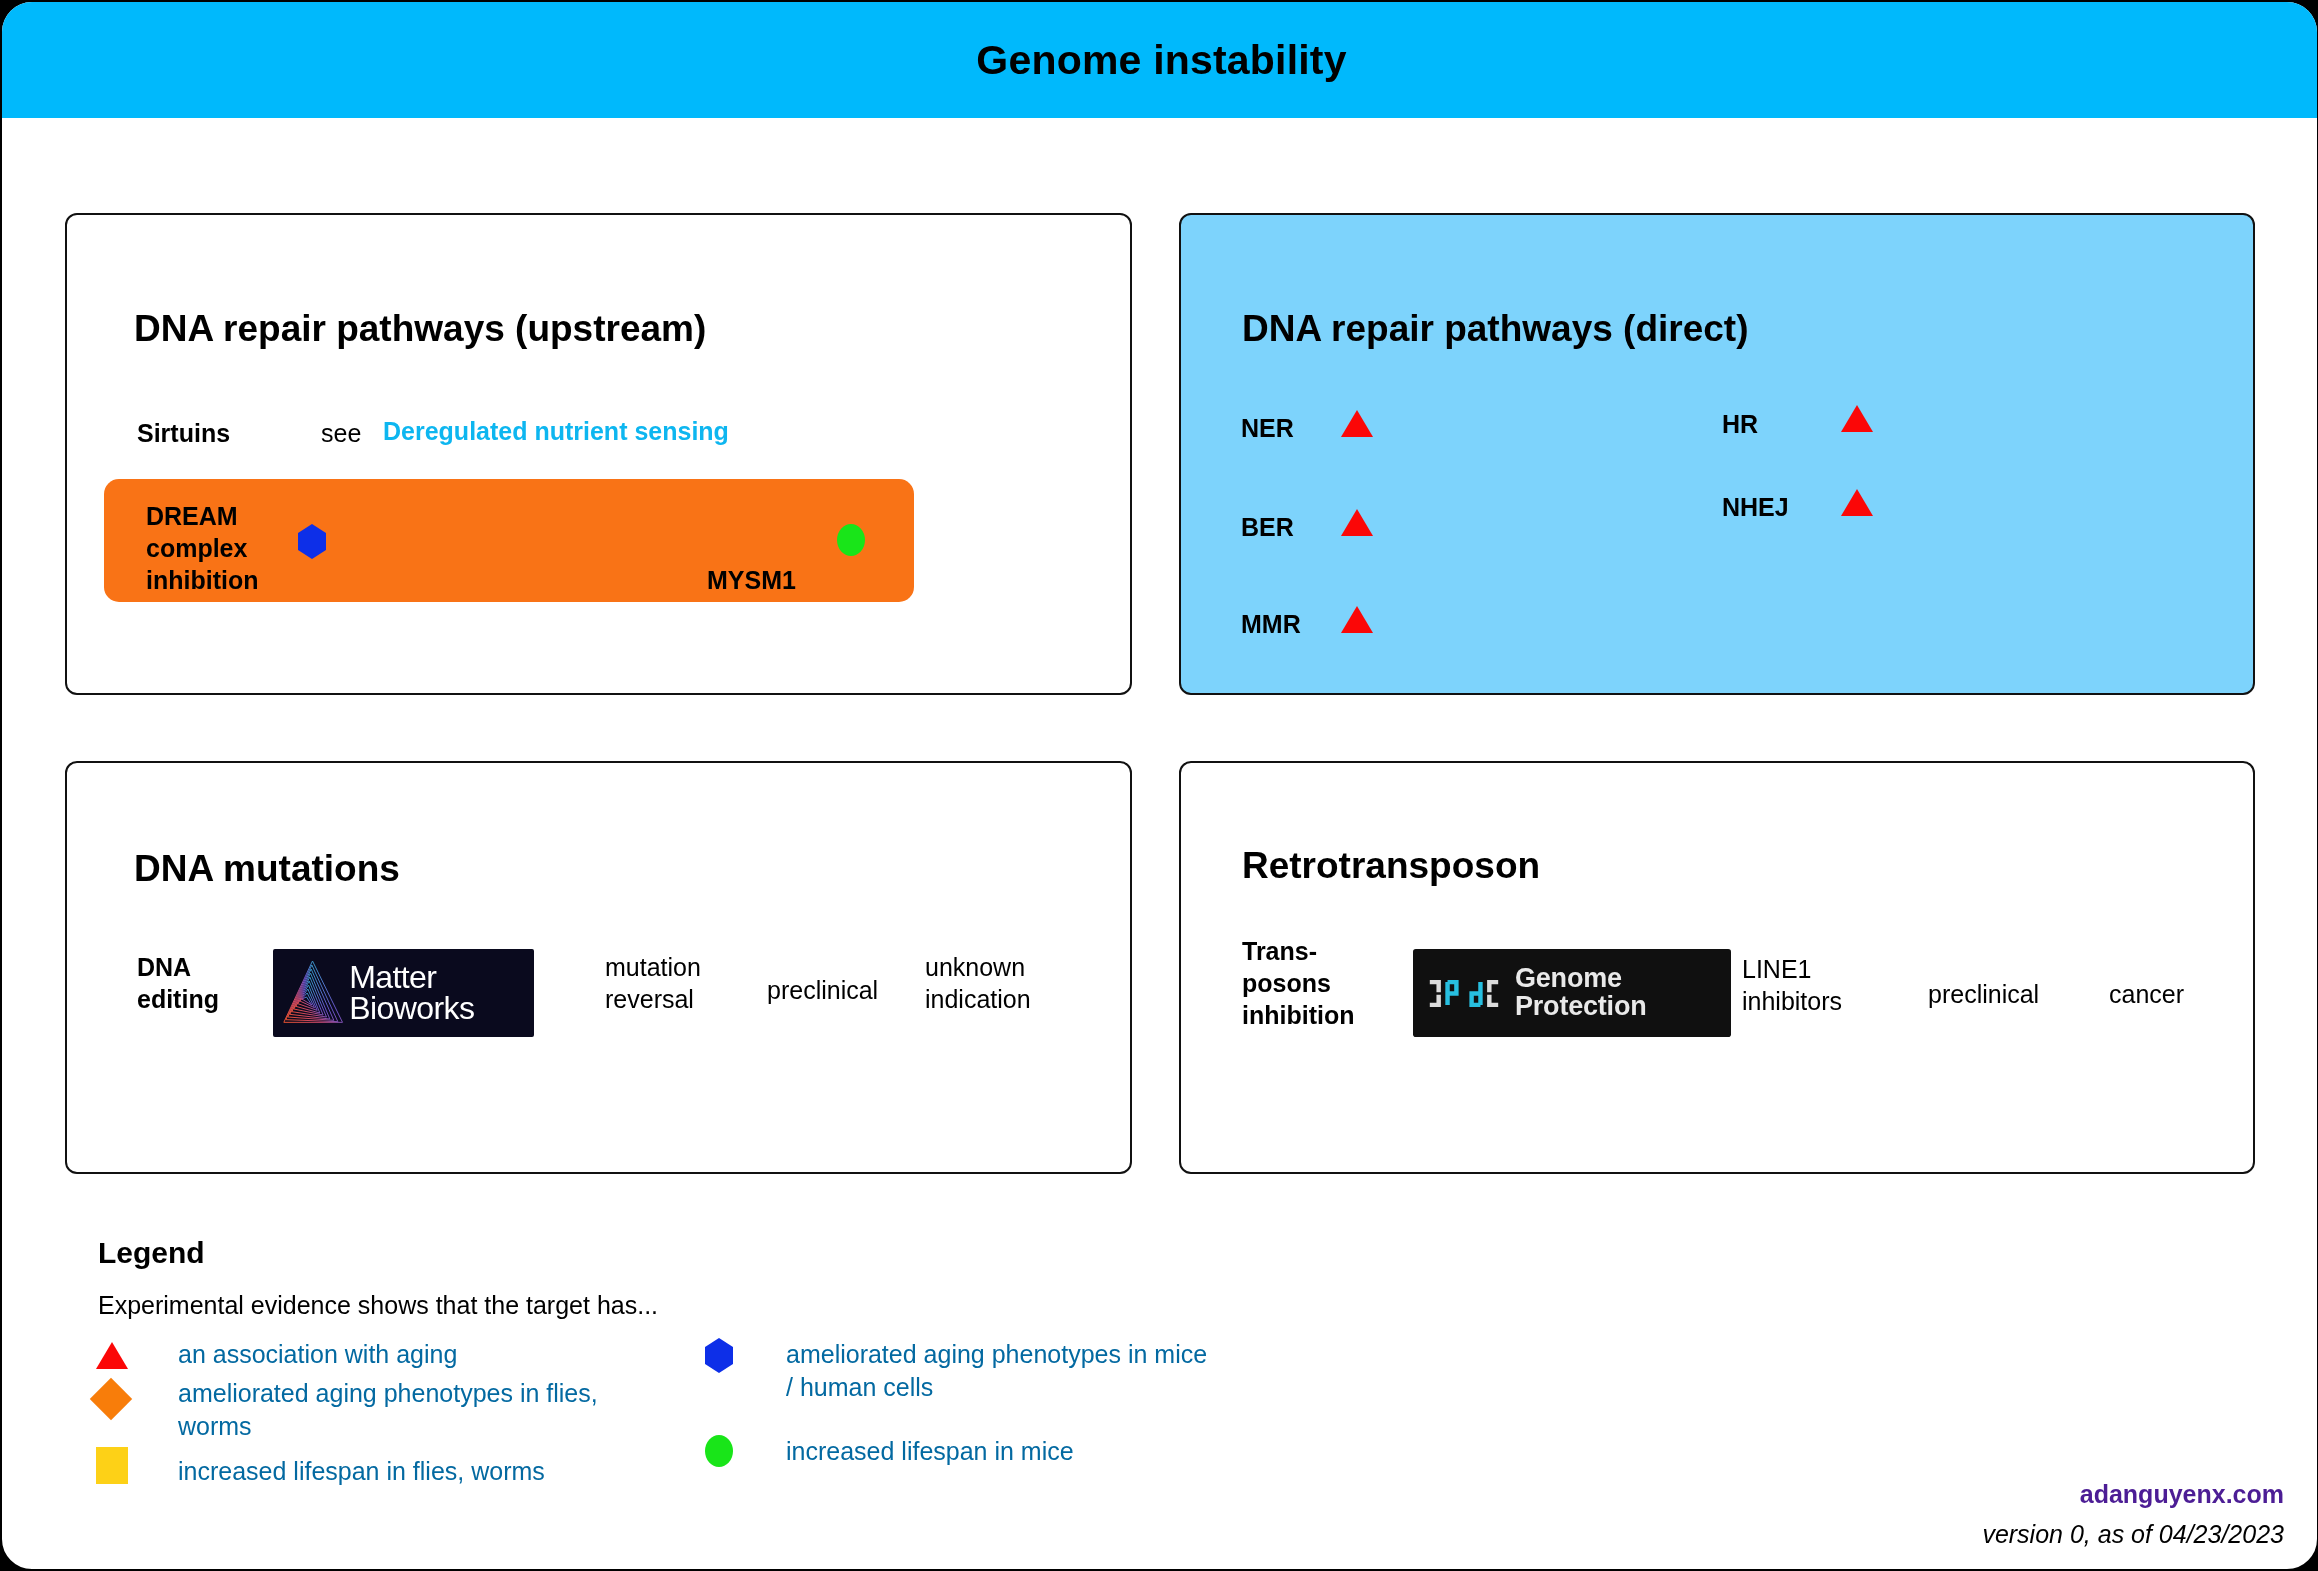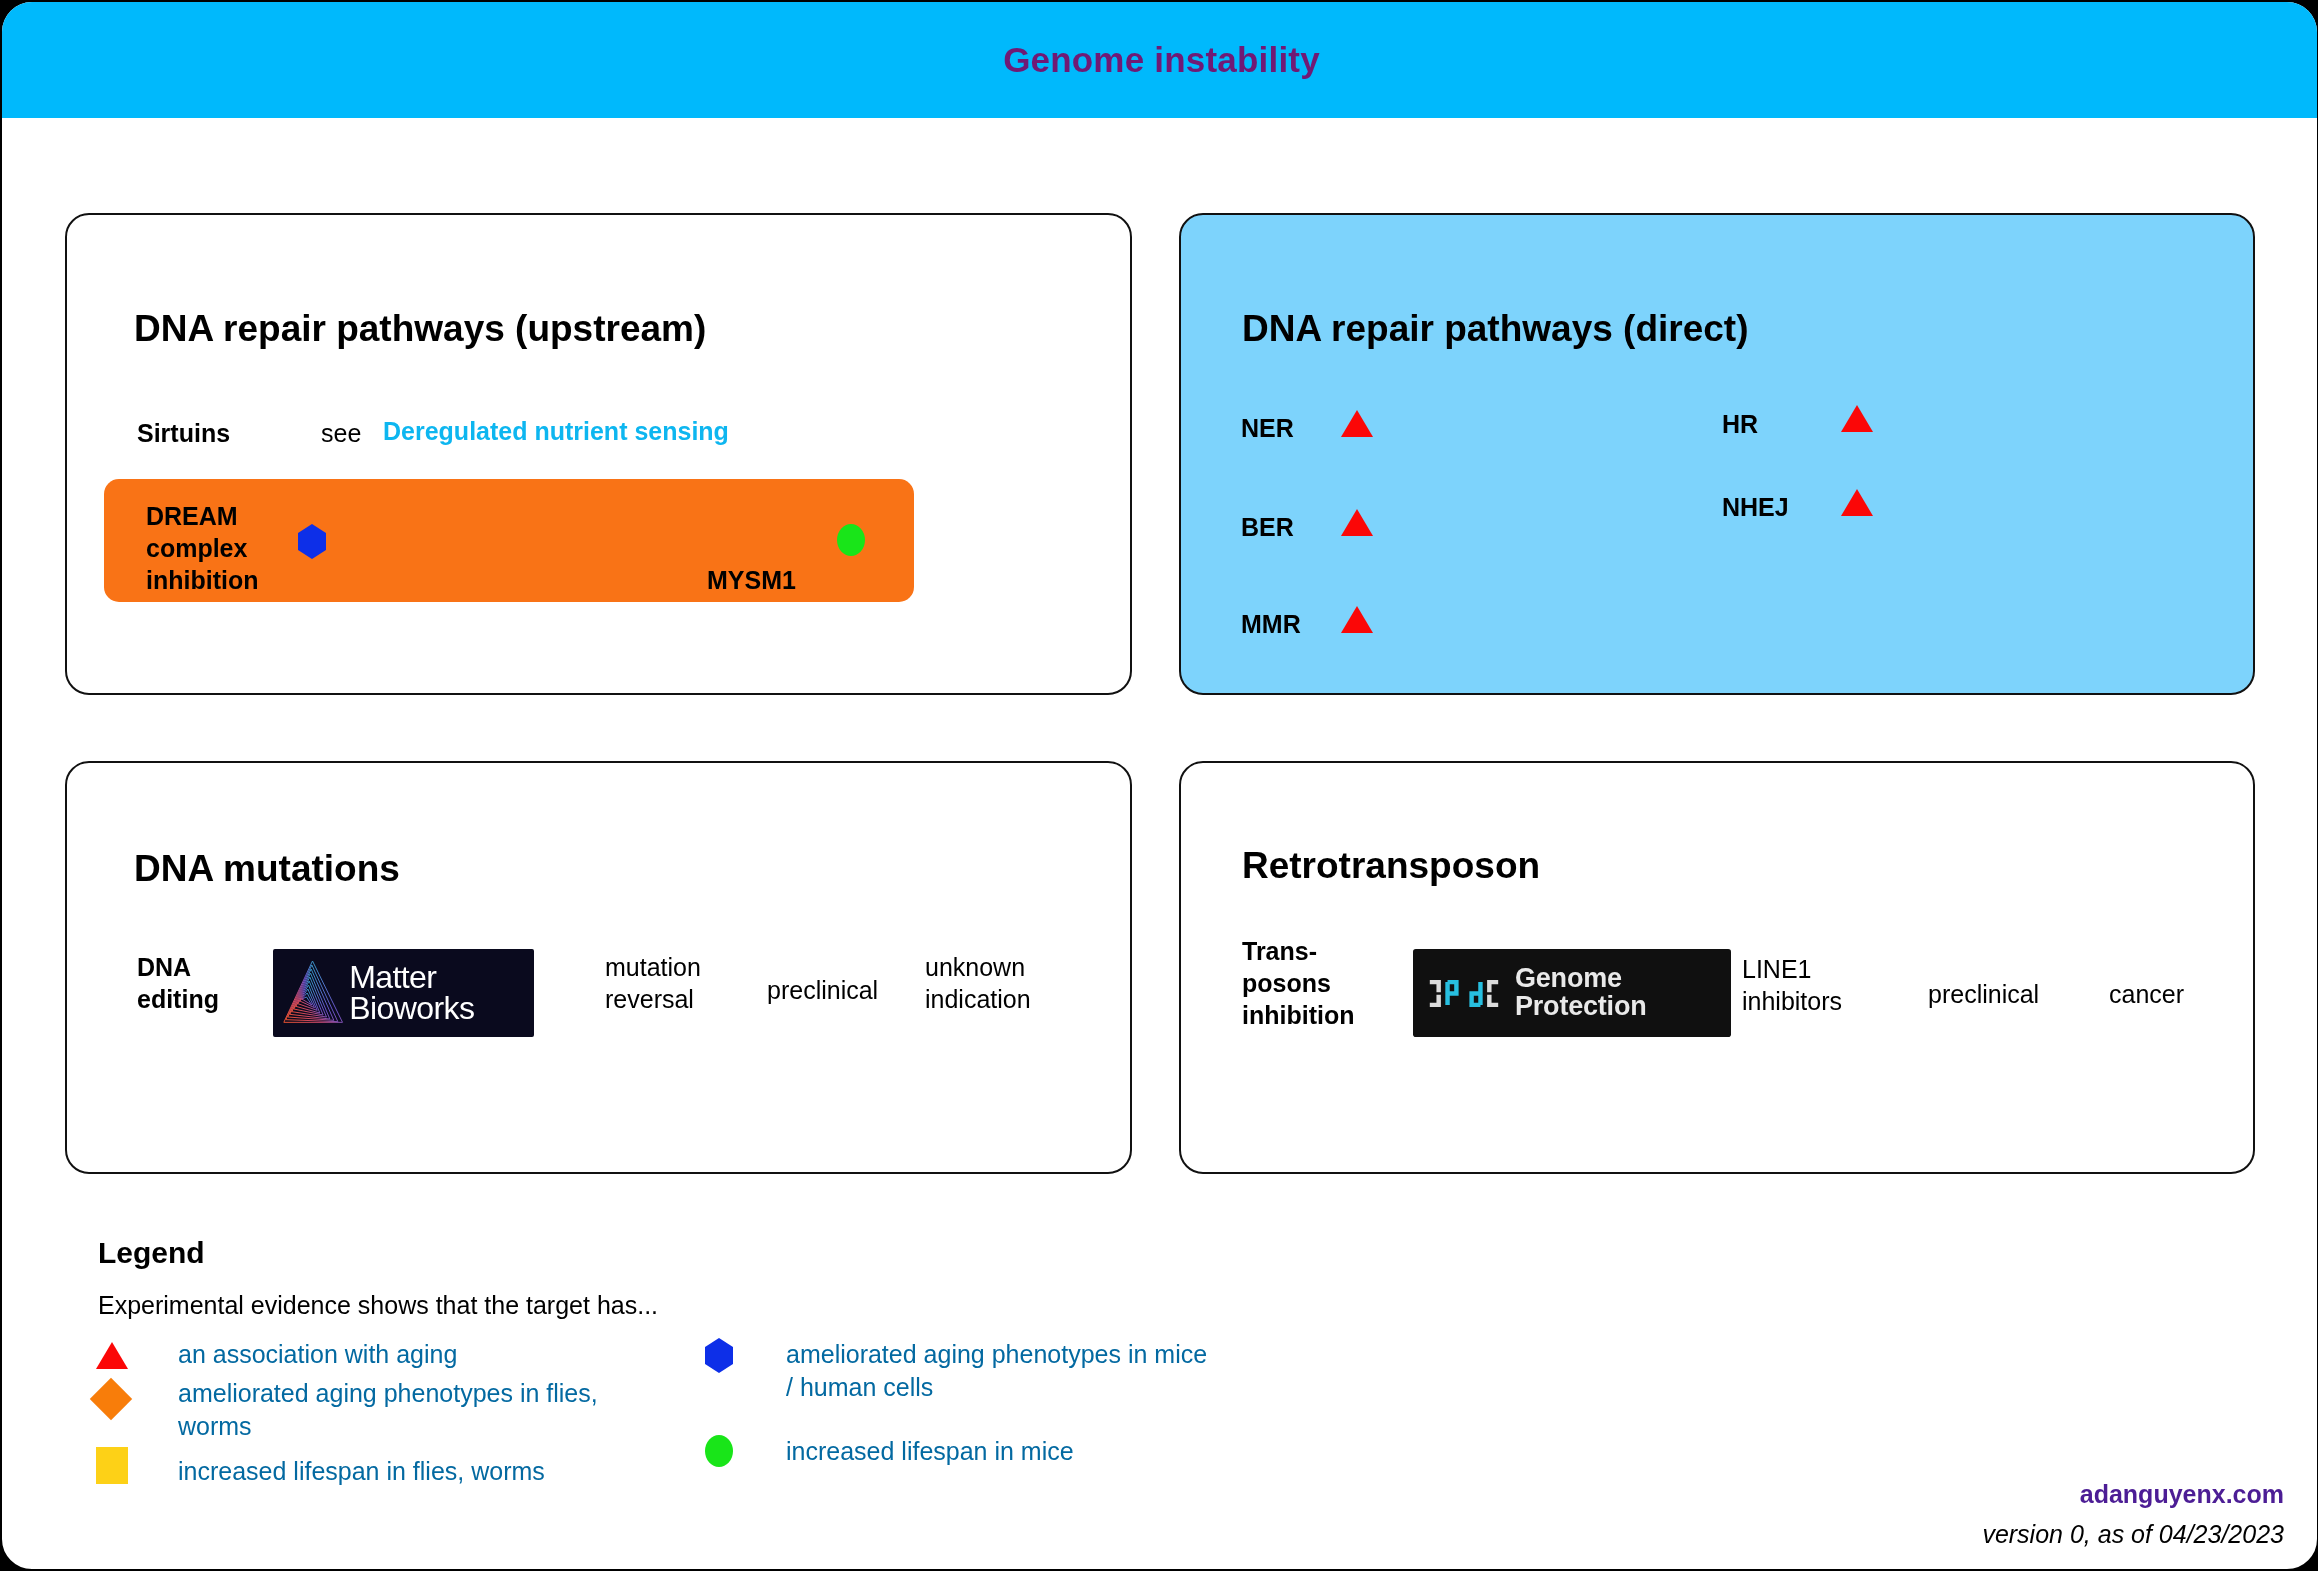--- a/index.html
+++ b/index.html
@@ -18,29 +18,29 @@
   }
 
   
   #header {
     position: absolute; left: 0; top: 0;
     width: 2319px; height: 116px;
     background: #00b9fc;
     display: flex; align-items: center; justify-content: center;
   }
   #header-title {
-    font-size: 35px; font-weight: bold; color: #701a75;
+    font-size: 41px; font-weight: bold; color: #000000;
     letter-spacing: 0.2px;
   }
 
   
   .card {
     position: absolute;
     border: 2.3px solid #111111;
-    border-radius: 24px;
+    border-radius: 12px;
     background: #ffffff;
   }
   .card.yellow { background: #7dd3fc; }
 
   .card-title {
     position: absolute;
     font-size: 37px; font-weight: bold; color: #000000;
     white-space: nowrap;
   }
 

